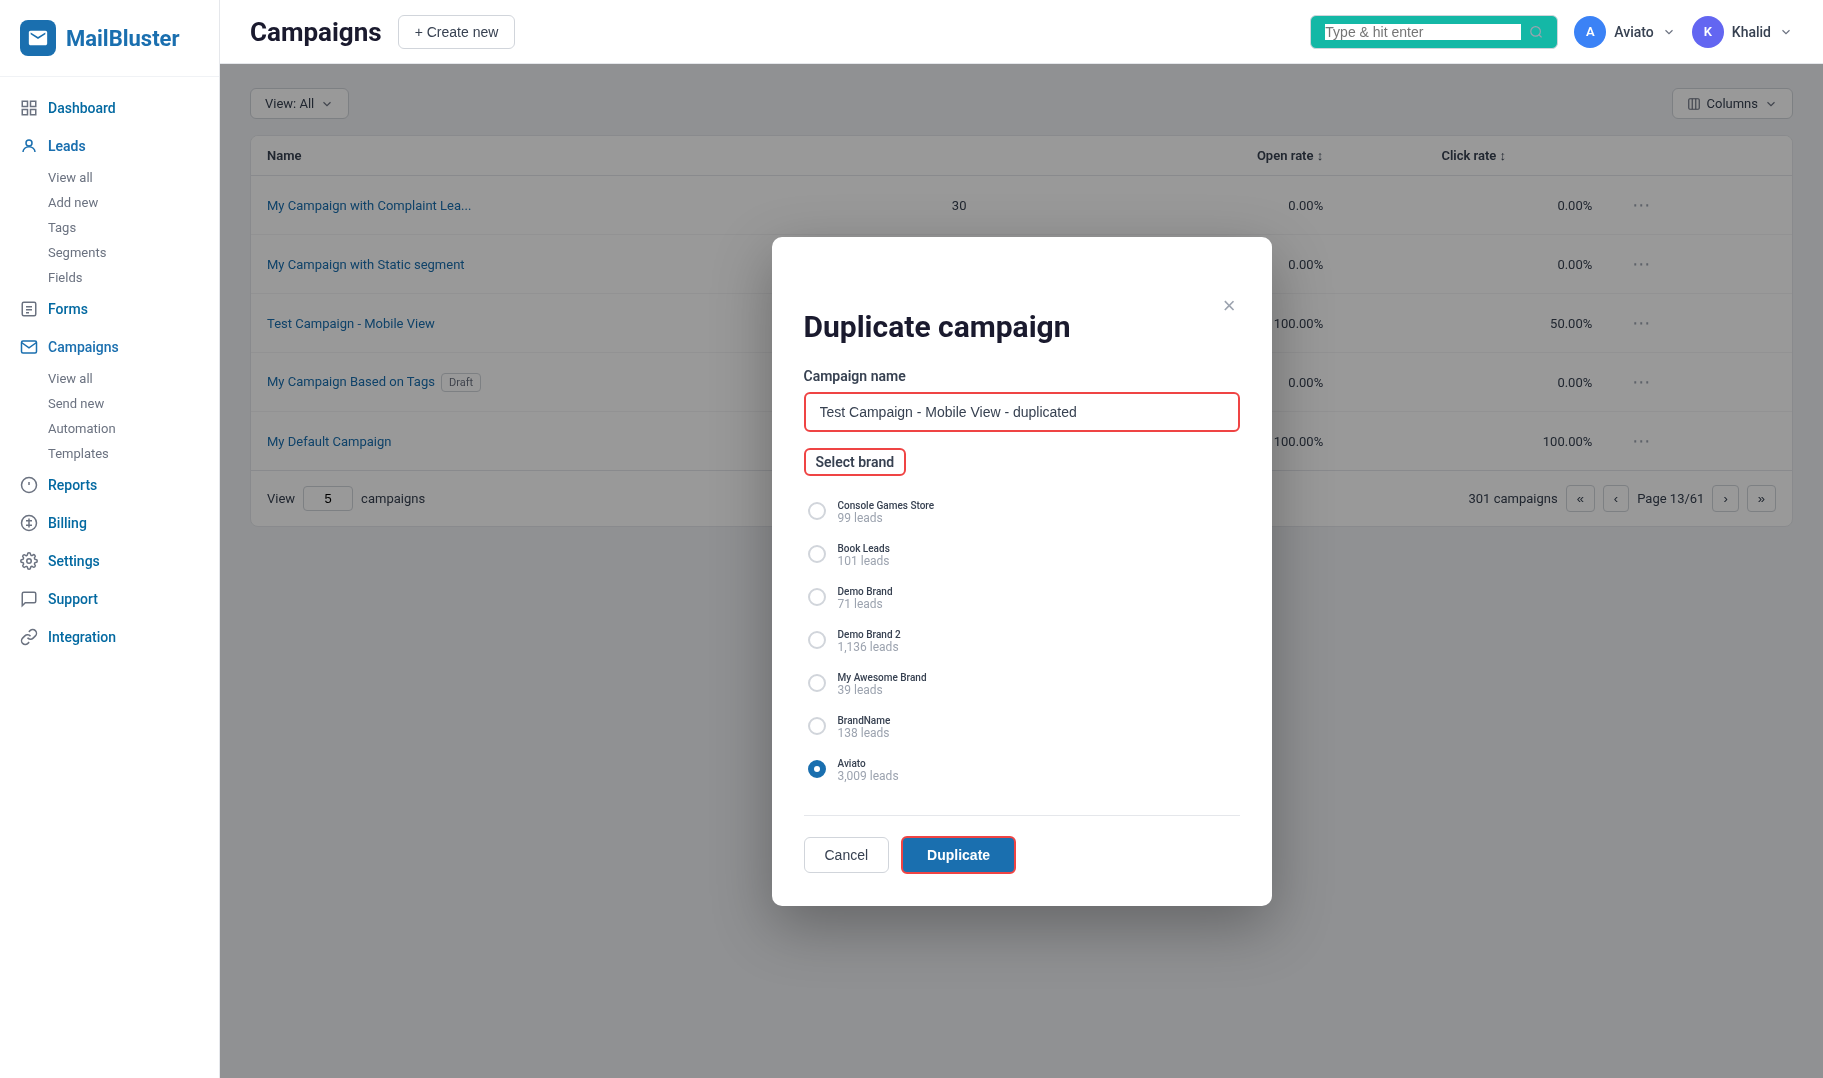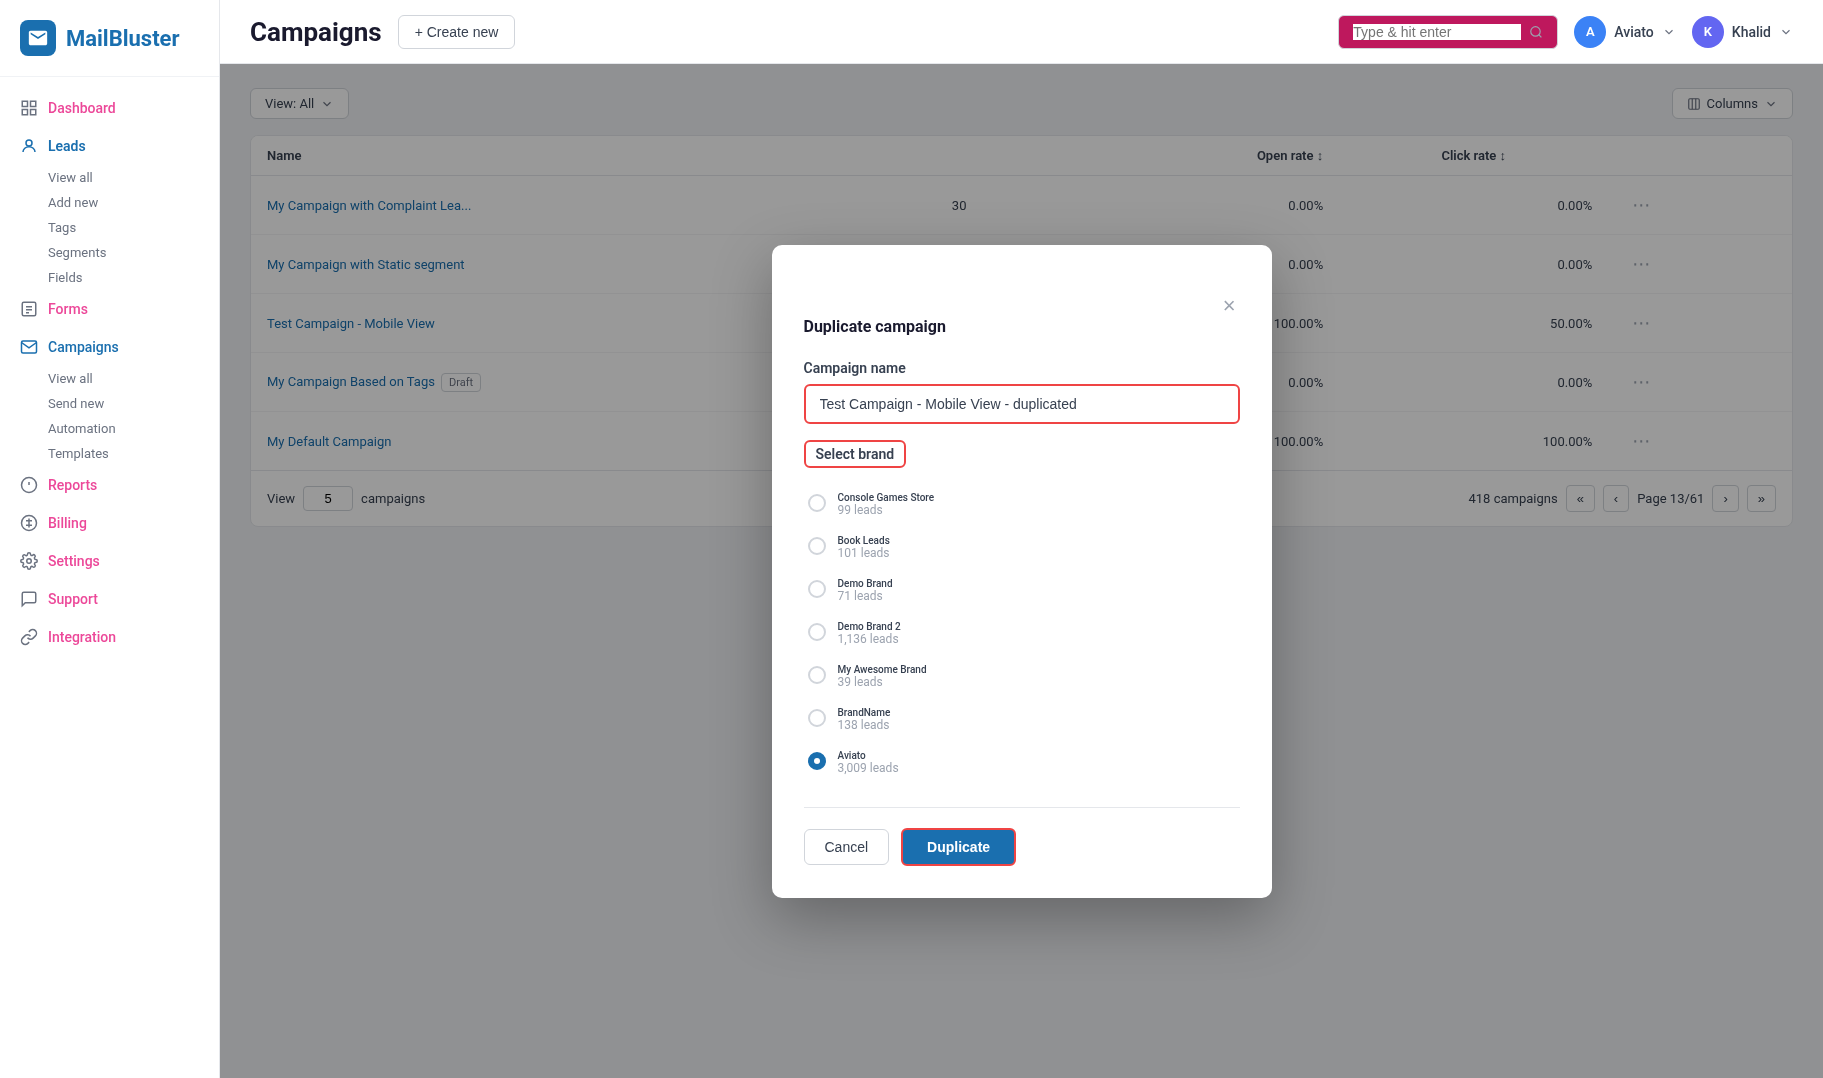--- a/index.html
+++ b/index.html
@@ -5,37 +5,37 @@
     * { box-sizing: border-box; margin: 0; padding: 0; }
     body { font-family: -apple-system, BlinkMacSystemFont, 'Segoe UI', Roboto, sans-serif; background: #f0f2f5; display: flex; height: 1078px; width: 1823px; overflow: hidden; }
 
     
     .sidebar { width: 220px; background: #fff; border-right: 1px solid #e5e7eb; display: flex; flex-direction: column; padding: 0; flex-shrink: 0; }
     .sidebar-logo { display: flex; align-items: center; gap: 10px; padding: 20px 20px; border-bottom: 1px solid #f0f2f5; }
     .sidebar-logo-icon { width: 36px; height: 36px; background: #1a6faf; border-radius: 8px; display: flex; align-items: center; justify-content: center; }
     .sidebar-logo-icon svg { width: 22px; height: 22px; fill: #fff; }
     .sidebar-logo-text { font-size: 22px; font-weight: 700; color: #1a6faf; }
     .sidebar-nav { flex: 1; padding: 12px 0; overflow-y: auto; }
-    .nav-item { display: flex; align-items: center; gap: 10px; padding: 10px 20px; cursor: pointer; color: #ec4899; font-size: 14px; font-weight: 500; border-radius: 0; }
+    .nav-item { display: flex; align-items: center; gap: 10px; padding: 10px 20px; cursor: pointer; color: #0369a1; font-size: 14px; font-weight: 500; border-radius: 0; }
     .nav-item.active { color: #1a6faf; }
     .nav-item svg { width: 18px; height: 18px; flex-shrink: 0; }
     .nav-sub { padding-left: 48px; }
     .nav-sub-item { display: block; padding: 5px 20px 5px 0; font-size: 13px; color: #6b7280; cursor: pointer; }
     .nav-item.section-active { color: #1a6faf; font-weight: 600; }
 
     
     .main { flex: 1; display: flex; flex-direction: column; overflow: hidden; position: relative; }
 
     
     .topbar { background: #fff; border-bottom: 1px solid #e5e7eb; padding: 0 30px; height: 64px; display: flex; align-items: center; justify-content: space-between; flex-shrink: 0; }
     .topbar-left { display: flex; align-items: center; gap: 16px; }
     .page-title { font-size: 26px; font-weight: 700; color: #1a1a2e; }
     .btn-create { background: #fff; border: 1.5px solid #d1d5db; border-radius: 6px; padding: 8px 16px; font-size: 14px; color: #374151; cursor: pointer; display: flex; align-items: center; gap: 6px; }
     .topbar-right { display: flex; align-items: center; gap: 16px; }
-    .search-box { border: 1px solid #d1d5db; border-radius: 6px; padding: 8px 14px; font-size: 14px; color: #9ca3af; width: 220px; display: flex; align-items: center; gap: 8px; background: #be185d; }
+    .search-box { border: 1px solid #d1d5db; border-radius: 6px; padding: 8px 14px; font-size: 14px; color: #9ca3af; width: 248px; display: flex; align-items: center; gap: 8px; background: #14b8a6; }
     .user-badge { display: flex; align-items: center; gap: 8px; cursor: pointer; }
     .avatar { width: 32px; height: 32px; border-radius: 50%; background: #1a6faf; display: flex; align-items: center; justify-content: center; color: #fff; font-size: 13px; font-weight: 600; }
     .avatar.aviato { background: #3b82f6; }
     .avatar.khalid { background: #6366f1; }
     .user-name { font-size: 14px; color: #374151; font-weight: 500; }
 
     
     .content { flex: 1; padding: 24px 30px; overflow-y: auto; position: relative; }
 
     
@@ -61,21 +61,21 @@
     .page-input { border: 1px solid #d1d5db; border-radius: 4px; width: 50px; padding: 4px 8px; text-align: center; font-size: 13px; }
     .pagination-right { display: flex; align-items: center; gap: 8px; font-size: 13px; color: #374151; }
     .page-btn { border: 1px solid #d1d5db; border-radius: 4px; padding: 5px 10px; background: #fff; cursor: pointer; color: #374151; font-size: 13px; }
 
     
     .overlay { position: absolute; top: 0; left: 0; right: 0; bottom: 0; background: rgba(0,0,0,0.4); display: flex; align-items: center; justify-content: center; z-index: 100; }
 
     
     .modal { background: #fff; border-radius: 10px; padding: 32px; width: 500px; box-shadow: 0 20px 60px rgba(0,0,0,0.3); position: relative; }
     .modal-header { display: flex; align-items: center; justify-content: space-between; margin-bottom: 24px; }
-    .modal-title { font-size: 16px; font-weight: 700; color: #1a1a2e; margin-top: 40px; }
+    .modal-title { font-size: 30px; font-weight: 700; color: #1a1a2e; margin-top: 40px; }
     .modal-close { background: none; border: none; cursor: pointer; color: #9ca3af; font-size: 22px; line-height: 1; padding: 4px; border-radius: 4px; }
     .form-label { font-size: 14px; font-weight: 600; color: #374151; margin-bottom: 8px; display: block; }
     .form-input { width: 100%; border: 2px solid #ef4444; border-radius: 6px; padding: 10px 14px; font-size: 14px; color: #374151; outline: none; margin-bottom: 16px; }
     .select-brand-label { font-size: 14px; font-weight: 600; color: #374151; border: 2px solid #ef4444; border-radius: 6px; display: inline-block; padding: 4px 10px; margin-bottom: 16px; background: #fff; }
     .brand-list { display: flex; flex-direction: column; gap: 2px; margin-bottom: 24px; max-height: 360px; overflow-y: auto; }
     .brand-item { display: flex; align-items: flex-start; gap: 12px; padding: 8px 4px; cursor: pointer; }
     .brand-radio { width: 18px; height: 18px; border-radius: 50%; border: 2px solid #d1d5db; flex-shrink: 0; margin-top: 2px; display: flex; align-items: center; justify-content: center; }
     .brand-radio.checked { border-color: #1a6faf; background: #1a6faf; }
     .brand-radio.checked::after { content: ''; width: 6px; height: 6px; background: #fff; border-radius: 50%; }
     .brand-info { display: flex; flex-direction: column; }
@@ -296,21 +296,21 @@
         </tbody>
       </table>
 
       <div class="pagination">
         <div class="pagination-left">
           <span>View</span>
           <input class="page-input" type="text" value="5" style="">
           <span>campaigns</span>
         </div>
         <div class="pagination-right">
-          <span>418 campaigns</span>
+          <span>301 campaigns</span>
           <button class="page-btn">«</button>
           <button class="page-btn">‹</button>
           <span>Page 13/61</span>
           <button class="page-btn">›</button>
           <button class="page-btn">»</button>
         </div>
       </div>
     </div>
 
     <div class="overlay">

